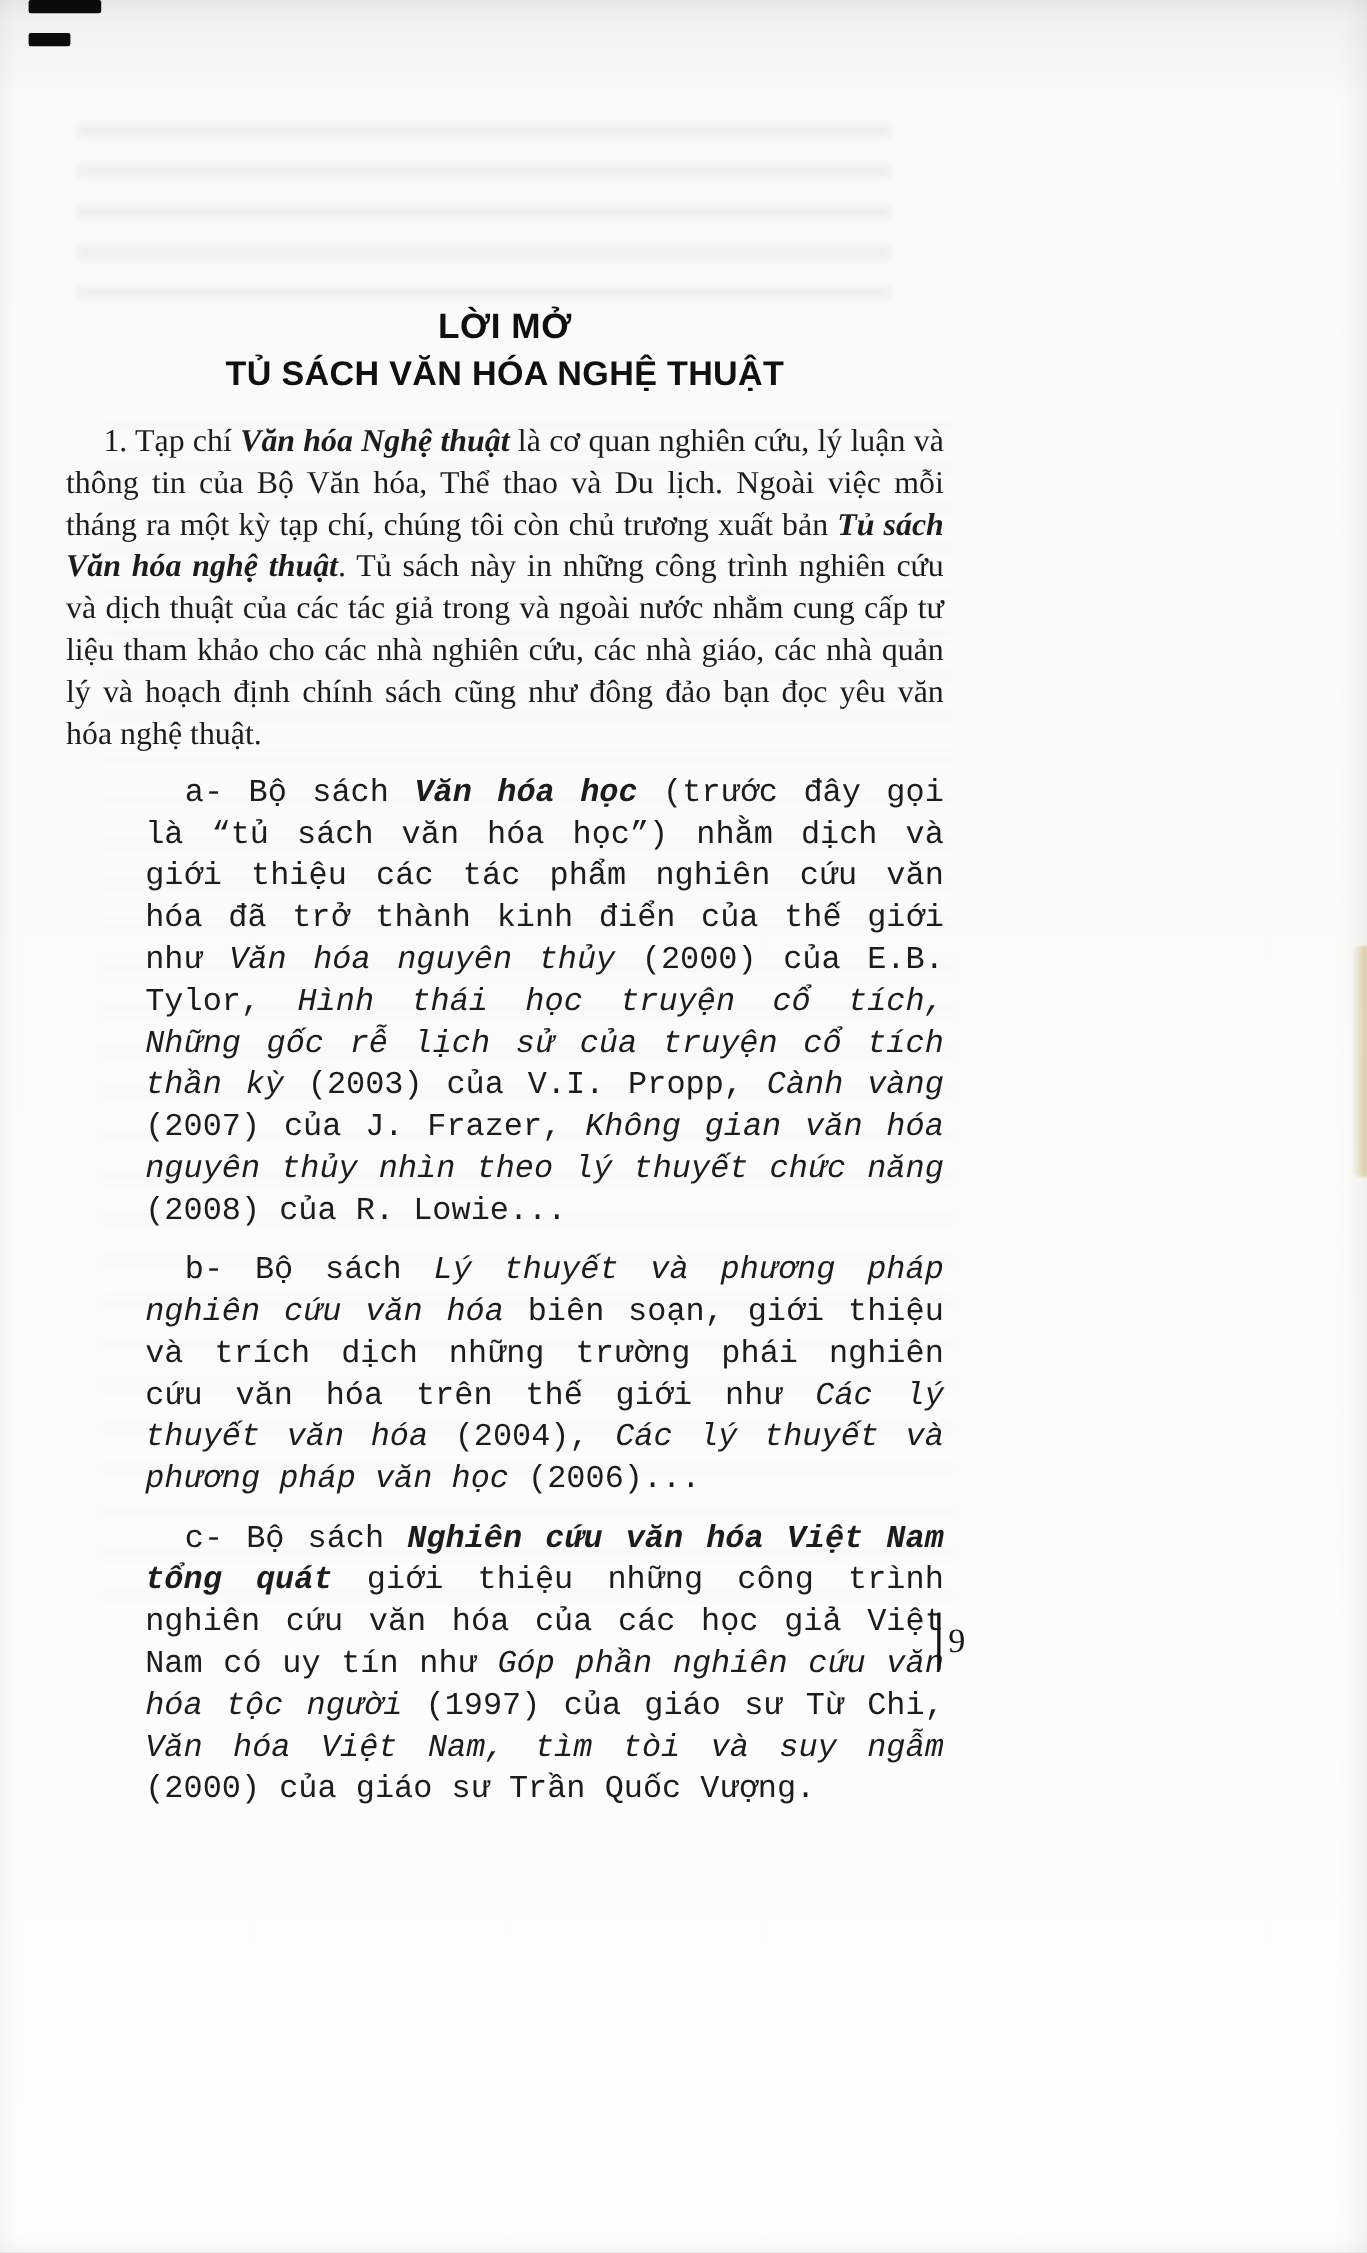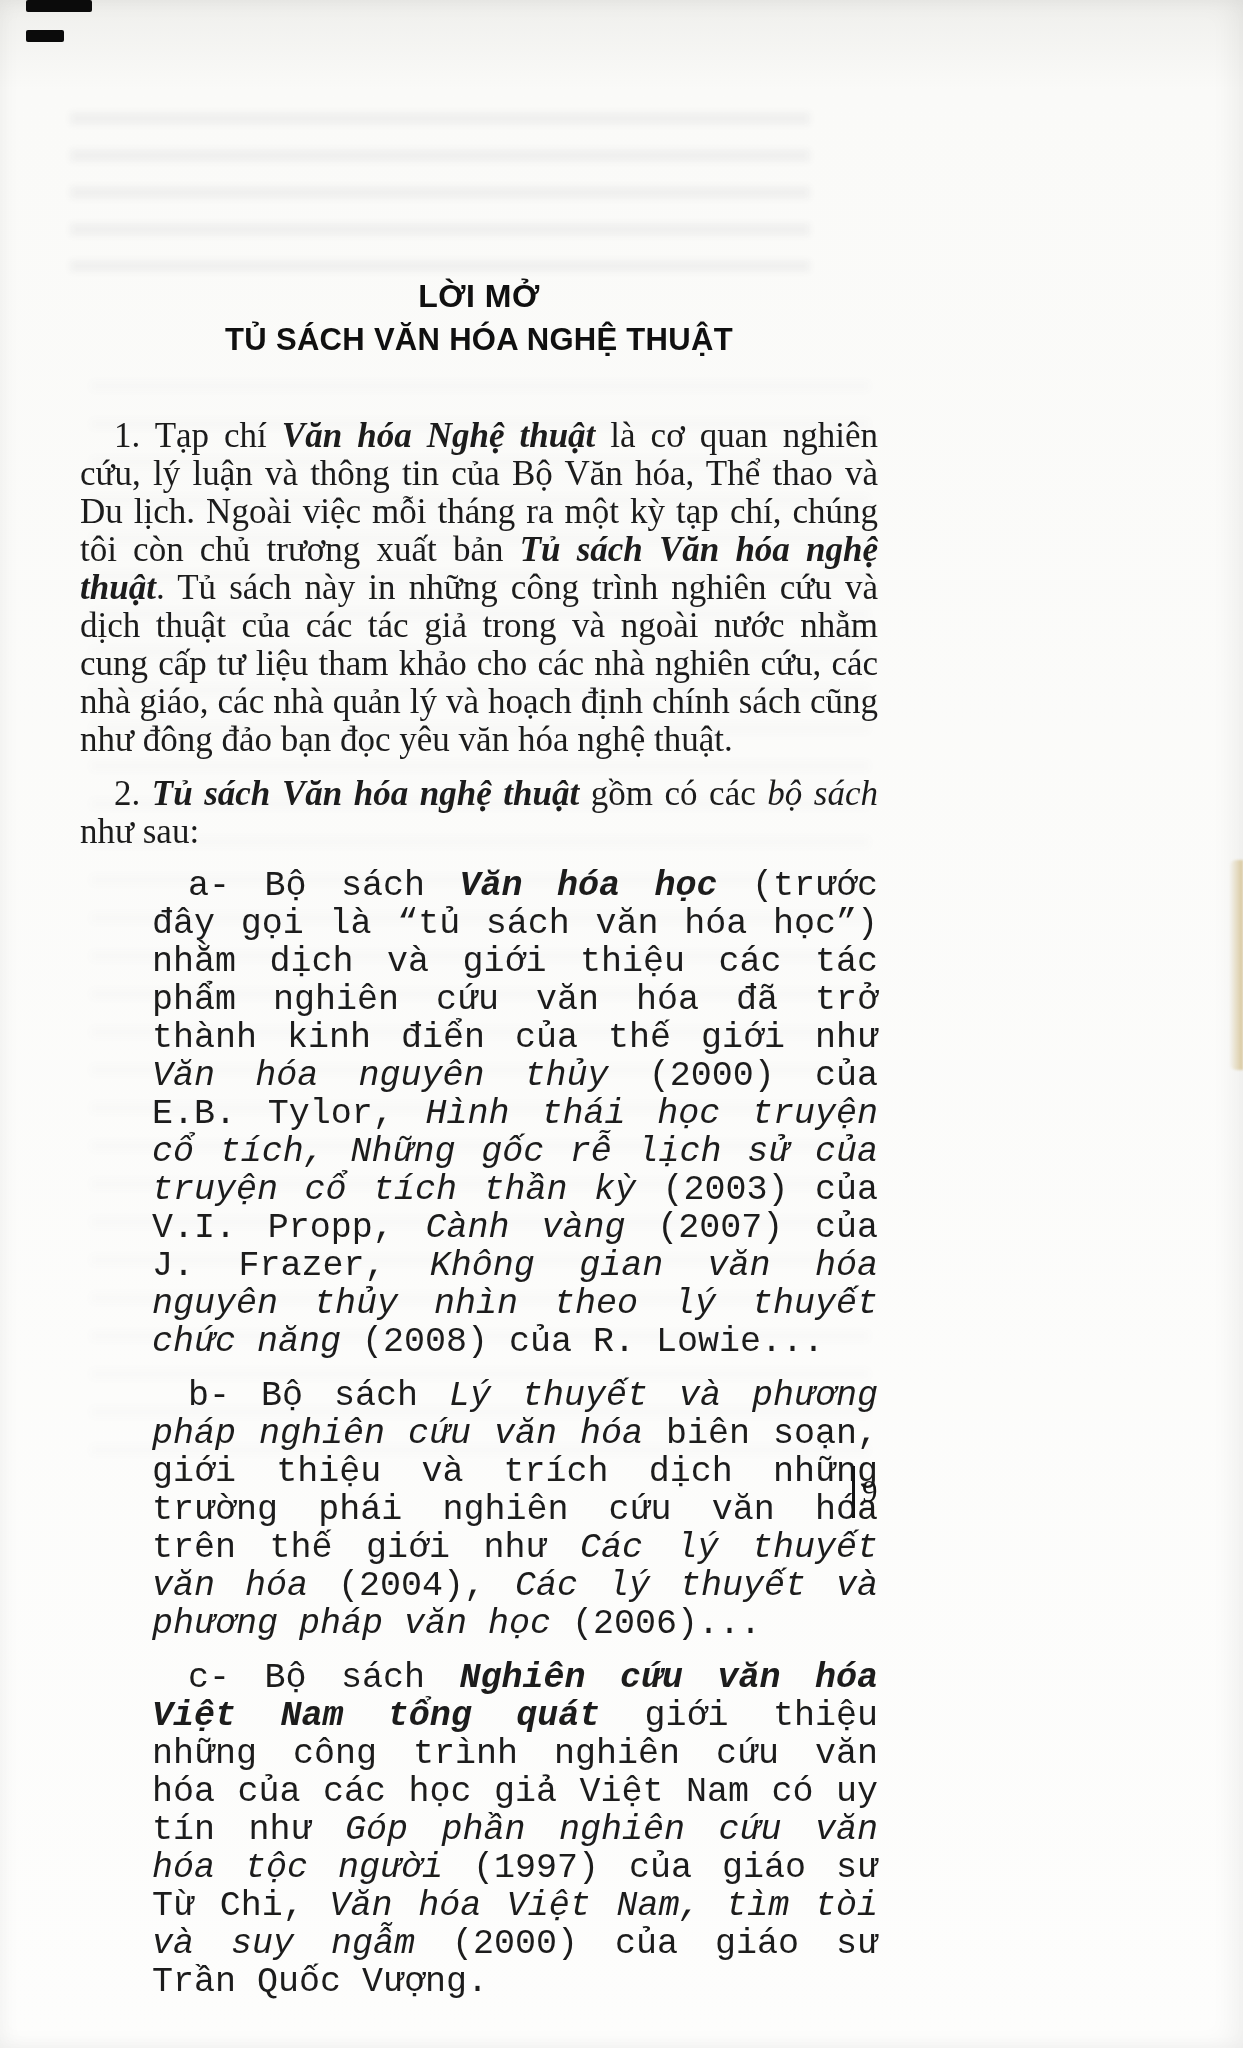--- a/index.html
+++ b/index.html
@@ -45,34 +45,34 @@
 
   
   .page-curl {
     position: absolute;
     right: 0; top: 860px; width: 14px; height: 210px;
     background: linear-gradient(to left, rgba(198,168,92,0.55), rgba(198,168,92,0));
     border-radius: 8px 0 0 8px;
     filter: blur(1px);
   }
 
-  .content { position: absolute; left: 80px; top: 278px; width: 798px; }
+  .content { position: absolute; left: 60px; top: 278px; width: 798px; }
 
   .headings {
     text-align: center;
     font-family: "Liberation Sans", sans-serif;
     font-weight: bold;
     color: #101010;
   }
   .h1 { font-size: 32px; line-height: 36px; letter-spacing: 0.5px; margin: 0 0 8px 0; }
   .h2 { font-size: 31px; line-height: 36px; letter-spacing: 0.3px; margin: 0; }
 
   .body-text {
-    margin-top: 59px;
-    font-size: 35px;
+    margin-top: 24px;
+    font-size: 29px;
     line-height: 38px;
     text-align: justify;
   }
   p.para { margin: 0 0 16px 0; text-indent: 34px; }
   p.sub  { margin: 0 0 16px 0; padding-left: 72px; text-indent: 36px; font-family: Liberation Mono, monospace; }
   p.sub-first { margin-top: 6px; }
   p:last-child { margin-bottom: 0; }
 
   .seg { font-style: normal; font-weight: normal; }
   .seg.italic { font-style: italic; }
@@ -100,21 +100,20 @@
 
   <div class="content">
 
     <div class="headings">
       <div class="h1">LỜI MỞ</div>
       <div class="h2">TỦ SÁCH VĂN HÓA NGHỆ THUẬT</div>
     </div>
 
     <div class="body-text">
       <p class="para"><span class="seg normal">1. Tạp chí </span><span class="seg bold-italic">Văn hóa Nghệ thuật</span><span class="seg normal"> là cơ quan nghiên cứu, lý luận và thông tin của Bộ Văn hóa, Thể thao và Du lịch. Ngoài việc mỗi tháng ra một kỳ tạp chí, chúng tôi còn chủ trương xuất bản </span><span class="seg bold-italic">Tủ sách Văn hóa nghệ thuật</span><span class="seg normal">. Tủ sách này in những công trình nghiên cứu và dịch thuật của các tác giả trong và ngoài nước nhằm cung cấp tư liệu tham khảo cho các nhà nghiên cứu, các nhà giáo, các nhà quản lý và hoạch định chính sách cũng như đông đảo bạn đọc yêu văn hóa nghệ thuật.</span></p>
-      <p class="para"><span class="seg normal">2. </span><span class="seg bold-italic">Tủ sách Văn hóa nghệ thuật</span><span class="seg normal"> gồm có các </span><span class="seg italic">bộ sách</span><span class="seg normal"> như sau:</span></p>
       <p class="sub sub-first"><span class="seg normal">a- Bộ sách </span><span class="seg bold-italic">Văn hóa học</span><span class="seg normal"> (trước đây gọi là “tủ sách văn hóa học”) nhằm dịch và giới thiệu các tác phẩm nghiên cứu văn hóa đã trở thành kinh điển của thế giới như </span><span class="seg italic">Văn hóa nguyên thủy</span><span class="seg normal"> (2000) của E.B. Tylor, </span><span class="seg italic">Hình thái học truyện cổ tích, Những gốc rễ lịch sử của truyện cổ tích thần kỳ</span><span class="seg normal"> (2003) của V.I. Propp, </span><span class="seg italic">Cành vàng</span><span class="seg normal"> (2007) của J. Frazer, </span><span class="seg italic">Không gian văn hóa nguyên thủy nhìn theo lý thuyết chức năng</span><span class="seg normal"> (2008) của R. Lowie...</span></p>
       <p class="sub"><span class="seg normal">b- Bộ sách </span><span class="seg italic">Lý thuyết và phương pháp nghiên cứu văn hóa</span><span class="seg normal"> biên soạn, giới thiệu và trích dịch những trường phái nghiên cứu văn hóa trên thế giới như </span><span class="seg italic">Các lý thuyết văn hóa</span><span class="seg normal"> (2004), </span><span class="seg italic">Các lý thuyết và phương pháp văn học</span><span class="seg normal"> (2006)...</span></p>
       <p class="sub"><span class="seg normal">c- Bộ sách </span><span class="seg bold-italic">Nghiên cứu văn hóa Việt Nam tổng quát</span><span class="seg normal"> giới thiệu những công trình nghiên cứu văn hóa của các học giả Việt Nam có uy tín như </span><span class="seg italic">Góp phần nghiên cứu văn hóa tộc người</span><span class="seg normal"> (1997) của giáo sư Từ Chi, </span><span class="seg italic">Văn hóa Việt Nam, tìm tòi và suy ngẫm</span><span class="seg normal"> (2000) của giáo sư Trần Quốc Vượng.</span></p>
     </div>
 
   </div>
 
   <div class="page-number-wrap">
     <span class="pn-bar"></span>
     <span class="pn">9</span>

